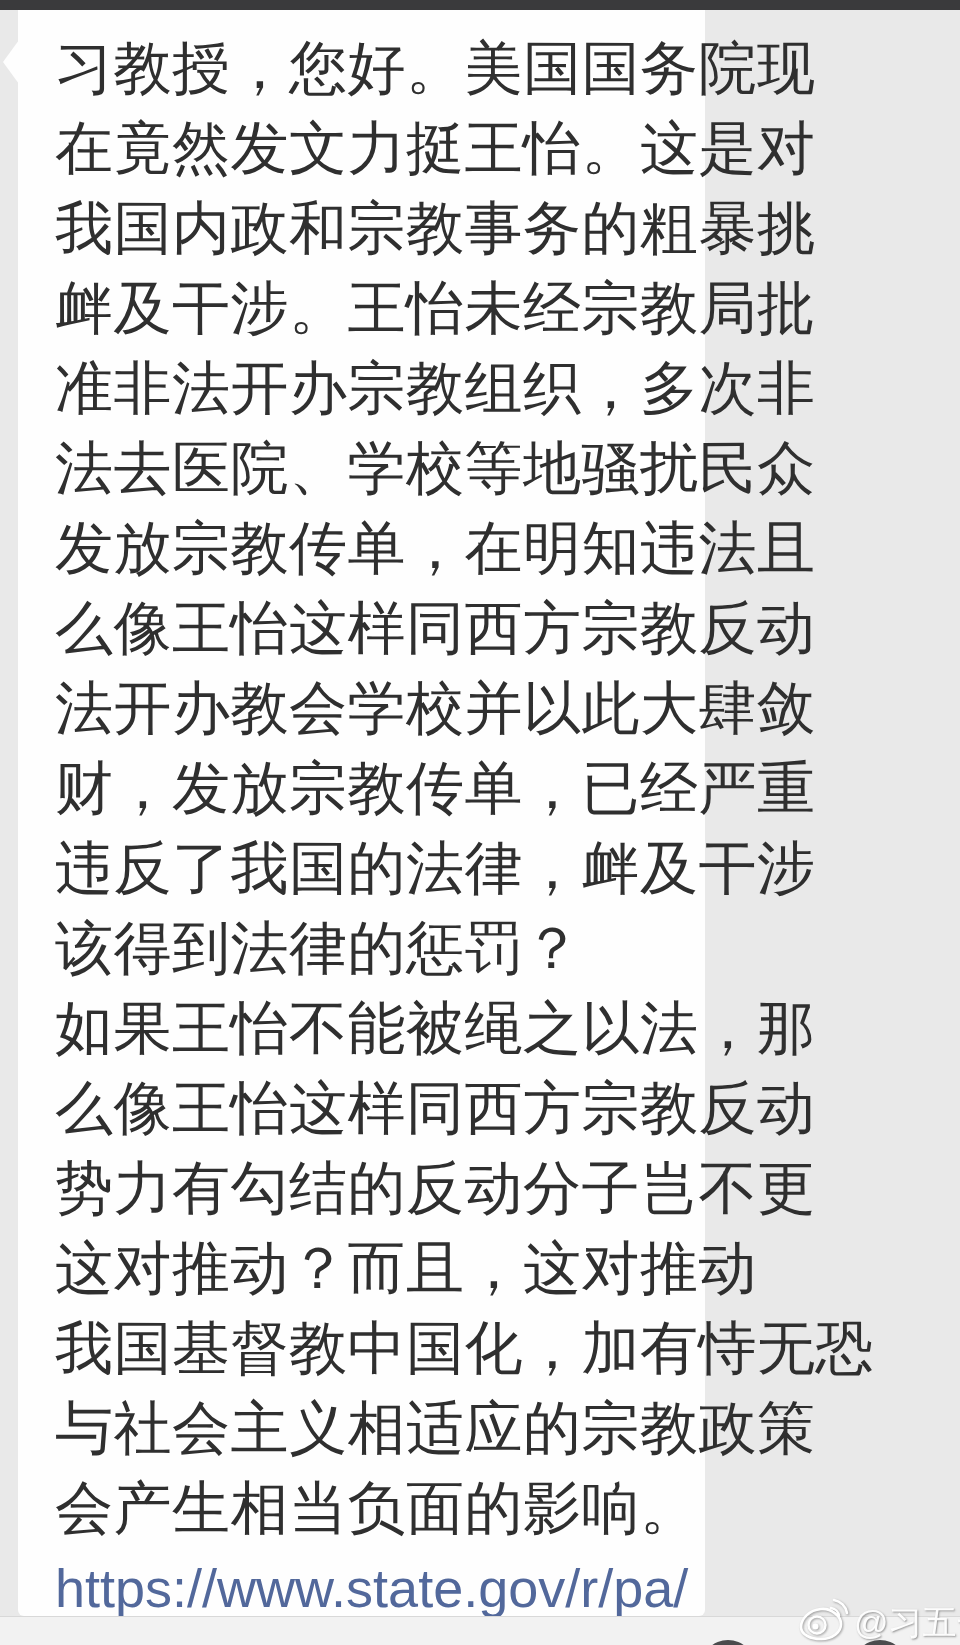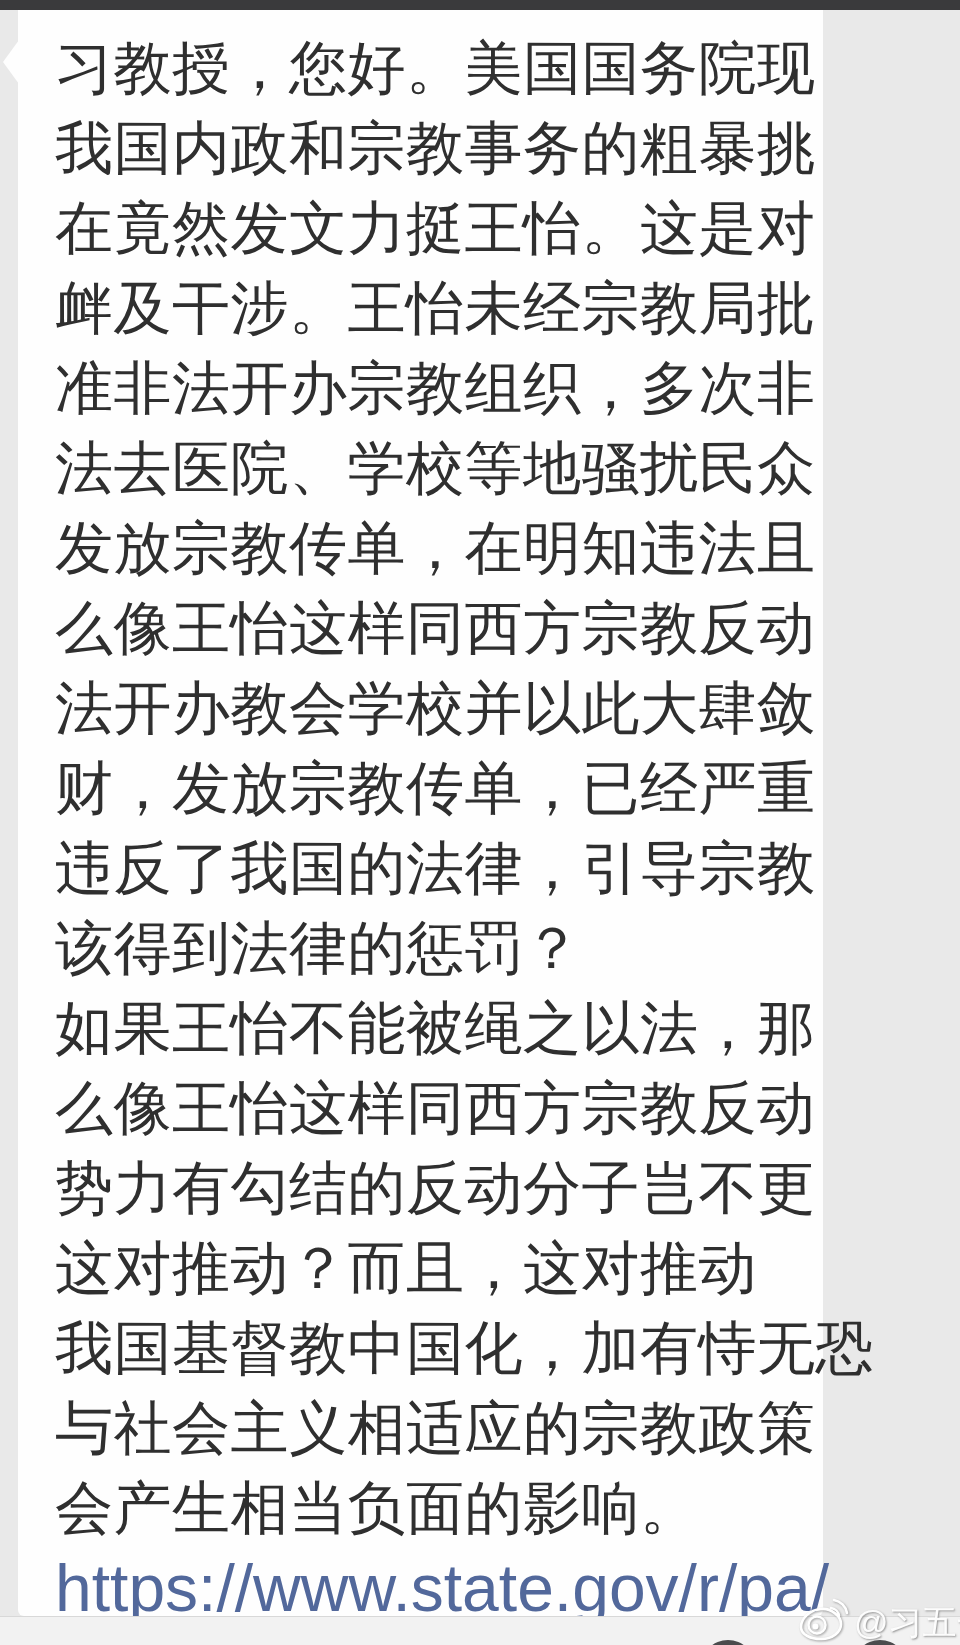--- a/index.html
+++ b/index.html
@@ -13,21 +13,21 @@
   }
   .top-bar {
     position: absolute;
     left: 0; top: 0;
     width: 960px; height: 10px;
     background: #3a3a3c;
   }
   .bubble {
     position: absolute;
     left: 18px; top: 10px;
-    width: 805px; height: 1606px;
+    width: 687px; height: 1606px;
     background: #fefefe;
     border-radius: 0 0 6px 6px;
     box-sizing: border-box;
   }
   .bubble-tail {
     position: absolute;
     left: 3px; top: 40px;
     width: 16px; height: 44px;
   }
   .msg-text {
@@ -39,21 +39,21 @@
   .msg-line {
     height: 80px;
     line-height: 80px;
     font-size: 58px;
     letter-spacing: 0.5px;
     white-space: nowrap;
   }
   .msg-link {
     height: 80px;
     line-height: 80px;
-    font-size: 66px;
+    font-size: 54px;
     color: #52689b;
     text-decoration: none;
     white-space: nowrap;
     display: block;
   }
   .bottom-strip {
     position: absolute;
     left: 0; top: 1616px;
     width: 960px; height: 29px;
     background: #f2f2f2;
@@ -92,30 +92,30 @@
   <div class="top-bar"></div>
 
   <svg class="bubble-tail" viewBox="0 0 16 44" width="16" height="44">
     <polygon points="16,0 16,44 0,22" fill="#fefefe"></polygon>
   </svg>
 
   <div class="bubble">
     <div class="msg-text">
       <div>
           <div class="msg-line">习教授，您好。美国国务院现</div>
+          <div class="msg-line">在竟然发文力挺王怡。这是对</div>
           <div class="msg-line">我国内政和宗教事务的粗暴挑</div>
-          <div class="msg-line">在竟然发文力挺王怡。这是对</div>
           <div class="msg-line">衅及干涉。王怡未经宗教局批</div>
           <div class="msg-line">准非法开办宗教组织，多次非</div>
           <div class="msg-line">法去医院、学校等地骚扰民众</div>
           <div class="msg-line">发放宗教传单，在明知违法且</div>
           <div class="msg-line">么像王怡这样同西方宗教反动</div>
           <div class="msg-line">法开办教会学校并以此大肆敛</div>
           <div class="msg-line">财，发放宗教传单，已经严重</div>
-          <div class="msg-line">违反了我国的法律，引导宗教</div>
+          <div class="msg-line">违反了我国的法律，衅及干涉</div>
           <div class="msg-line">该得到法律的惩罚？</div>
           <div class="msg-line">如果王怡不能被绳之以法，那</div>
           <div class="msg-line">么像王怡这样同西方宗教反动</div>
           <div class="msg-line">势力有勾结的反动分子岂不更</div>
           <div class="msg-line">这对推动？而且，这对推动</div>
           <div class="msg-line">我国基督教中国化，加有恃无恐</div>
           <div class="msg-line">与社会主义相适应的宗教政策</div>
           <div class="msg-line">会产生相当负面的影响。</div>
         </div>
       <a class="msg-link" href="#">https://www.state.gov/r/pa/</a>

